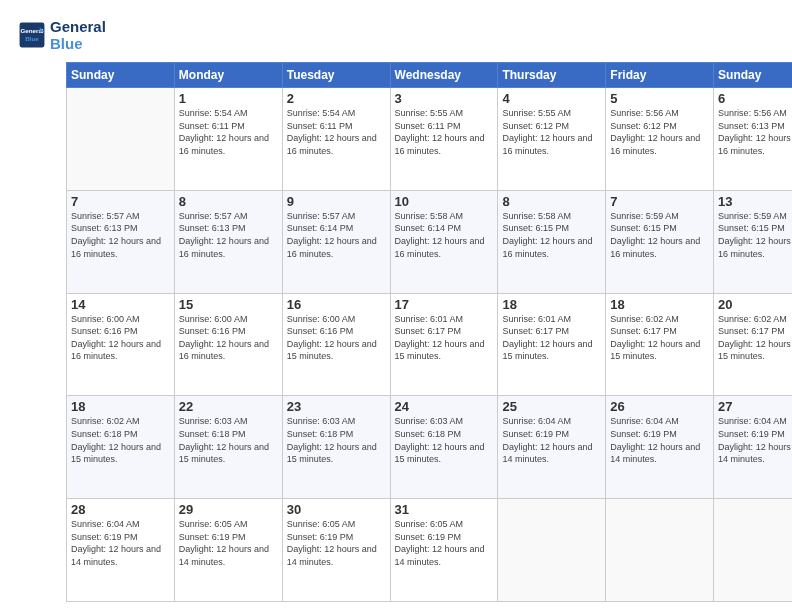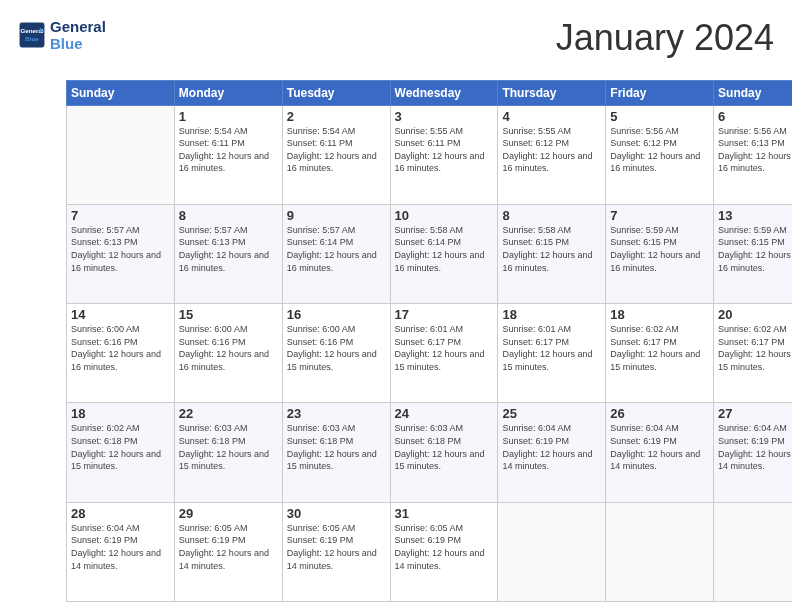--- a/index.html
+++ b/index.html
@@ -9,21 +9,20 @@
       font-family: Arial, sans-serif;
       background: #fff;
       overflow: hidden;
     }
     .page {
       width: 792px;
       height: 612px;
       padding: 18px 18px 10px 18px;
       display: flex;
       flex-direction: column;
-      gap: 12px;
     }
     .header {
       display: flex;
       justify-content: space-between;
       align-items: flex-start;
       margin-bottom: 10px;
     }
     .logo {
       display: flex;
       align-items: center;
@@ -104,21 +103,20 @@
         <text x="18" y="16" font-size="8" fill="white" text-anchor="middle" font-family="Arial" font-weight="bold">General</text>
         <text x="18" y="26" font-size="8" fill="#4a90d9" text-anchor="middle" font-family="Arial" font-weight="bold">Blue</text>
         <polygon points="28,8 34,14 28,14" fill="#4a90d9"></polygon>
       </svg>
       <div>
         <div style="font-size:15px;font-weight:bold;color:#1a3a6b;">General</div>
         <div style="font-size:15px;font-weight:bold;color:#4a90d9;">Blue</div>
       </div>
     </div>
     <div class="title-block">
-      <div class="month-title">January 2024</div>
     </div>
   </div>
 
   <table class="calendar-table">
     <thead>
       <tr>
       <th>Sunday</th>
           <th>Monday</th>
           <th>Tuesday</th>
           <th>Wednesday</th>

